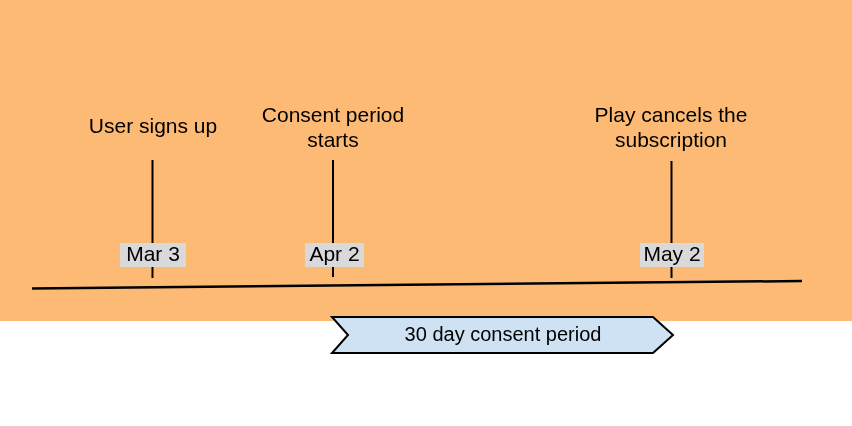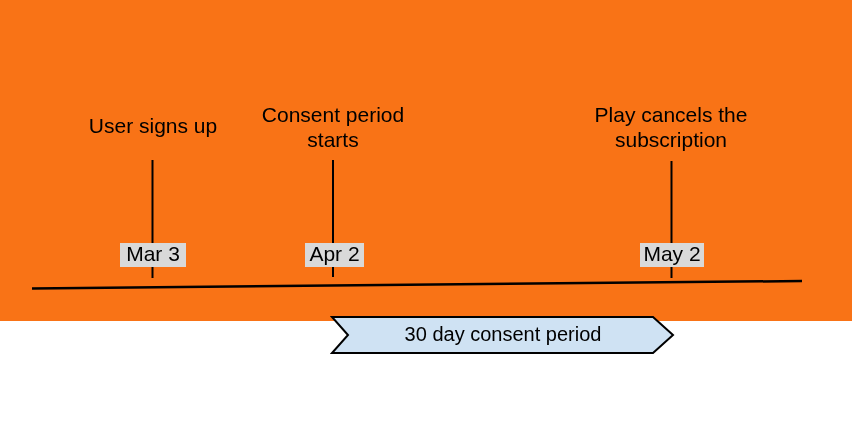--- a/index.html
+++ b/index.html
@@ -7,21 +7,21 @@
     padding: 0;
     background: #ffffff;
     width: 852px;
     height: 426px;
     overflow: hidden;
   }
   .stage {
     position: relative;
     width: 852px;
     height: 321px;
-    background: #f97316;
+    background: #fdba74;
   }
   svg text {
     font-family: "Liberation Sans", sans-serif;
     fill: #000000;
   }
   .event-title { font-size: 21px; }
   .event-date  { font-size: 21px; }
   .banner-label { font-size: 20px; }
 </style>
 </head>

